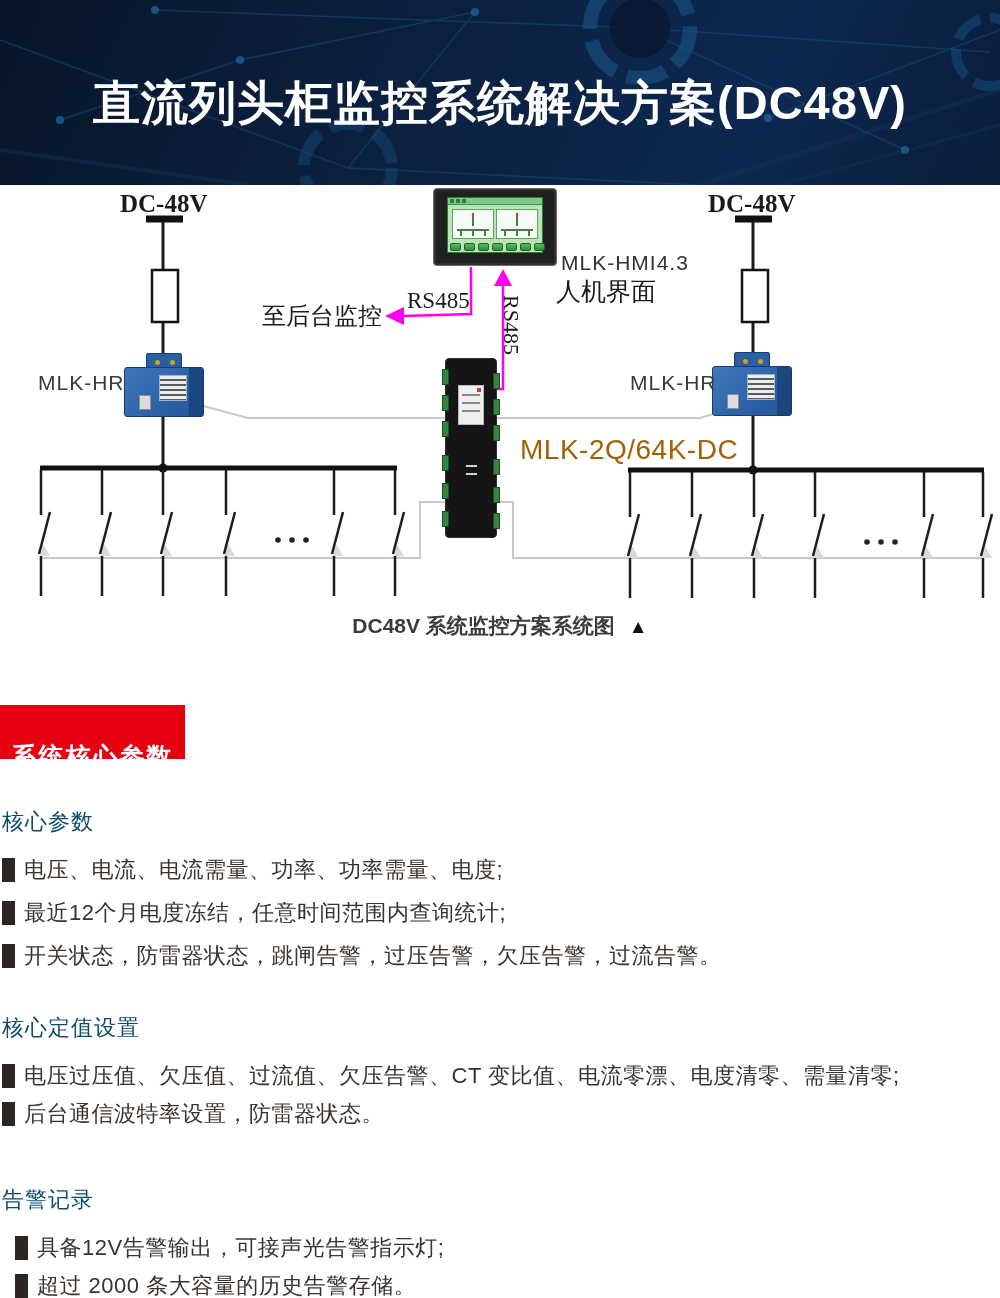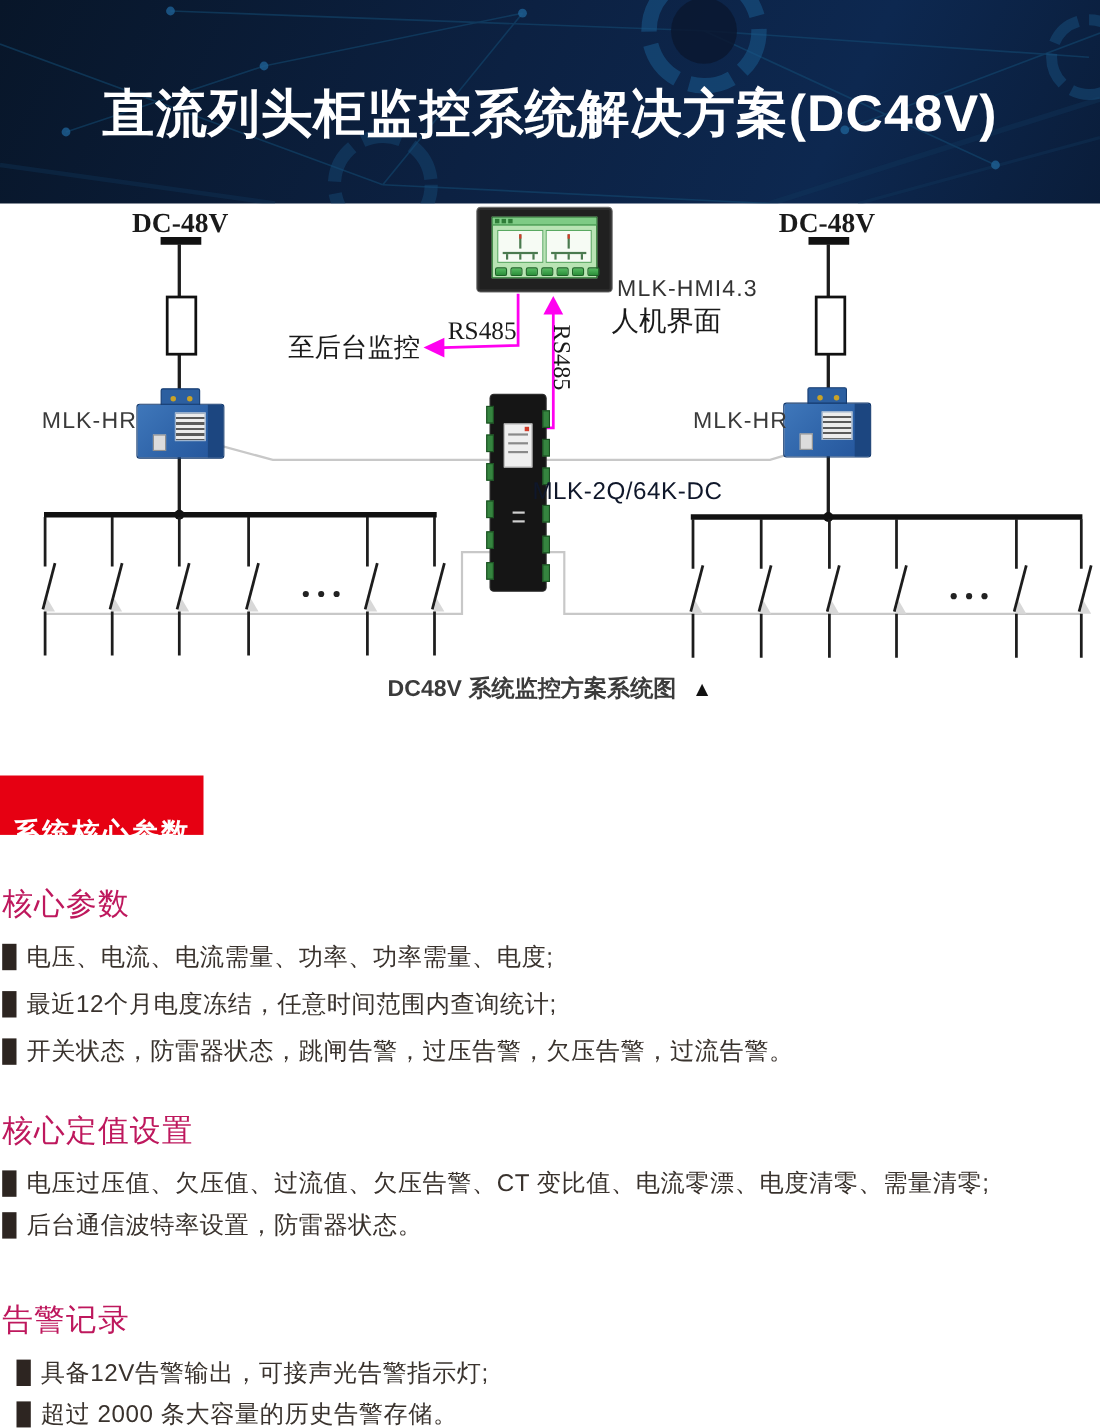--- a/index.html
+++ b/index.html
@@ -82,21 +82,21 @@
   #caption { position:absolute; left:0; top:427px; width:1000px; text-align:center;
     font-size:21px; font-weight:600; color:#3b3b3b; z-index:3; }
   #caption .tri { font-size:19px; margin-left:14px; color:#111; }
 
   
   #badge { position:absolute; left:0; top:705px; width:185px; height:54px;
     background:#e60012; display:flex; align-items:center; justify-content:center; }
   #badge span { color:#ffffff; font-size:25px; font-weight:bold; letter-spacing:2px;margin-top:48px; }
 
   .section { position:absolute; left:2px; width:995px; }
-  .section h3 { color:#be185d; font-size:28px; font-weight:500; line-height:34px;
+  .section h3 { color:#0c4a6e; font-size:22px; font-weight:500; line-height:34px;
     margin-bottom:16px; letter-spacing:1px; }
   .row { display:flex; align-items:flex-start; margin-bottom:13px; }
   .row .marker { flex:0 0 13px; width:13px; height:24px; background:#2d2521; margin:3px 9px 0 0; }
   .row .txt { font-size:22px; line-height:30px; color:#39322d; font-weight:500; letter-spacing:0.5px; }
   #sec-1 { top:805px; }
   #sec-2 { top:1011px; } #sec-2 .row { margin-bottom:8px; }
   #sec-3 { top:1183px; } #sec-3 .row { margin-bottom:8px;margin-left:13px; }
 </style>
 </head>
 <body>
@@ -285,21 +285,21 @@
 
     <div class="abs dlabel serif feed-label" style="left:120px; top:5px">DC-48V</div>
     <div class="abs dlabel serif feed-label" style="left:708px; top:5px">DC-48V</div>
     <div class="abs dlabel sans" style="left:38px;  top:186px; font-size:21px; color:#3a3a3a; letter-spacing:1px">MLK-HR</div>
     <div class="abs dlabel sans" style="left:630px; top:186px; font-size:21px; color:#3a3a3a; letter-spacing:1px">MLK-HR</div>
     <div class="abs dlabel sans" style="left:561px; top:66px;  font-size:21px; color:#333; letter-spacing:1px">MLK-HMI4.3</div>
     <div class="abs dlabel serif" style="left:556px; top:90px;  font-size:25px">人机界面</div>
     <div class="abs dlabel serif" style="left:262px; top:115px; font-size:24px">至后台监控</div>
     <div class="abs dlabel serif" style="left:407px; top:103px; font-size:23px">RS485</div>
     <div class="abs dlabel serif" id="rs485-v" style="left:524px; top:110px">RS485</div>
-    <div class="abs dlabel sans" style="left:484px; top:249px; font-size:22px; color:#0f172a; letter-spacing:0.5px">MLK-2Q/64K-DC</div>
+    <div class="abs dlabel sans" style="left:520px; top:249px; font-size:28px; color:#a16207; letter-spacing:0.5px">MLK-2Q/64K-DC</div>
 
     <div id="caption">
       <span>DC48V 系统监控方案系统图</span><span class="tri">▲</span>
     </div>
   </div>
 
   <div id="badge">
     <span>系统核心参数</span>
   </div>
 

